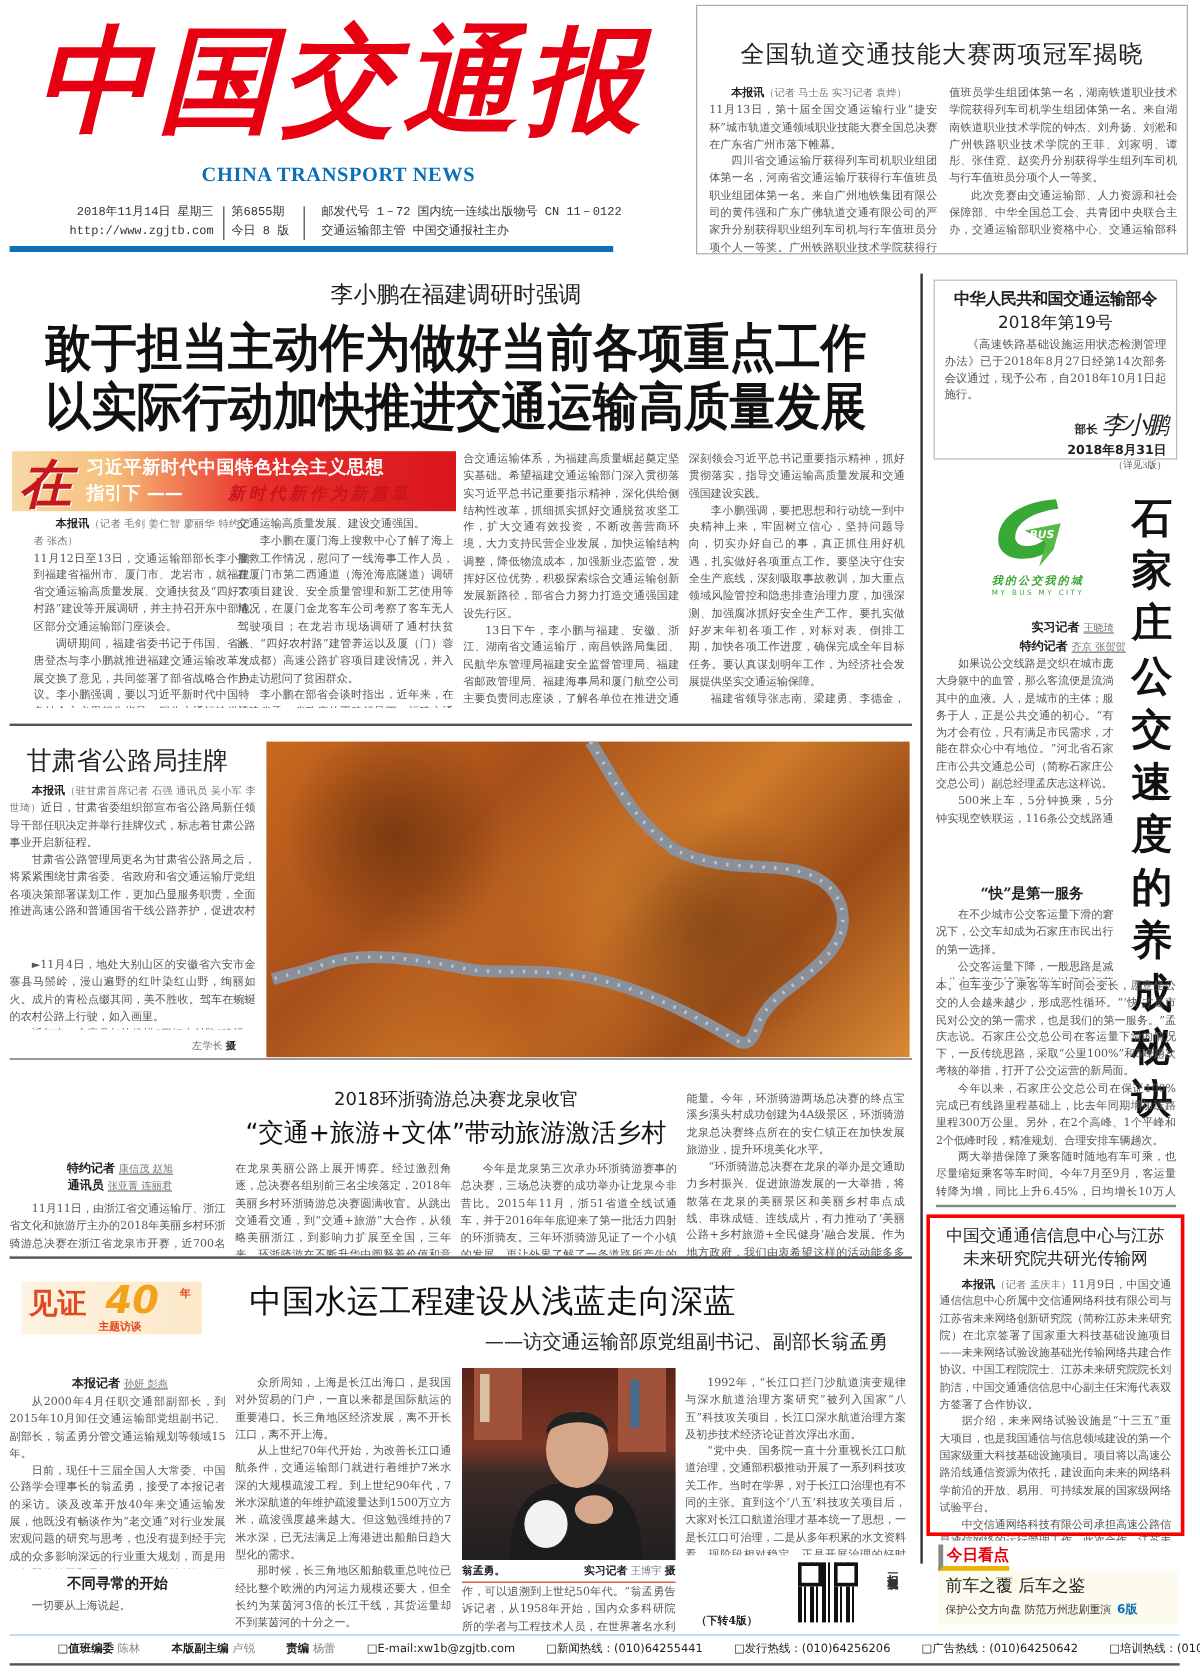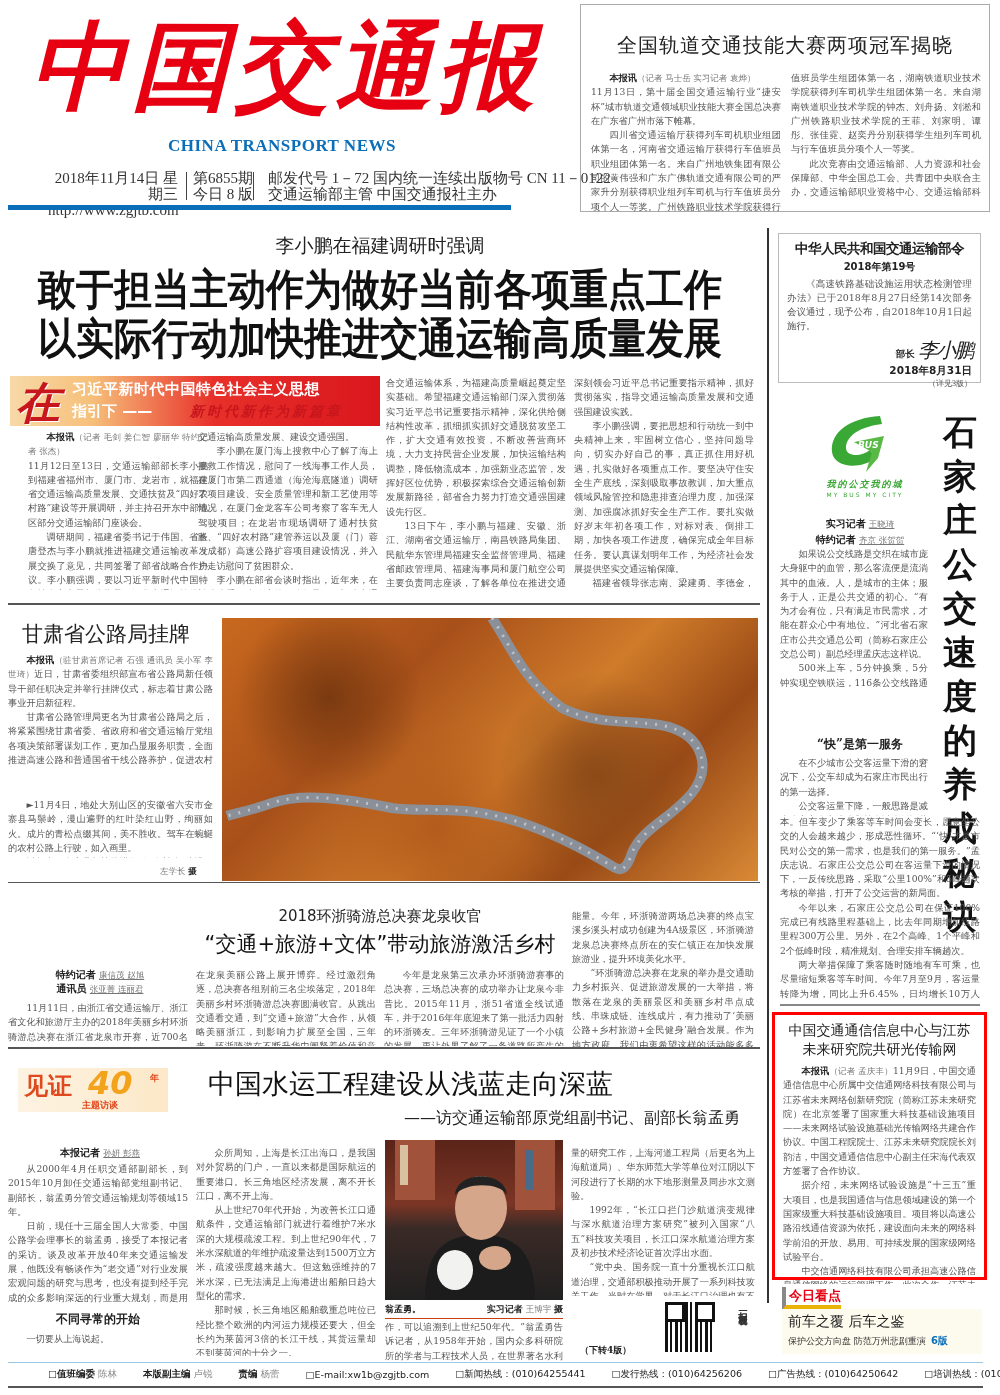--- a/index.html
+++ b/index.html
@@ -9,39 +9,39 @@
   .body-text p { text-indent: 2em; }
   .body-text p.noind { text-indent: 0; }
   .byline-label { font-weight: bold; color: #222; font-family: "DejaVu Sans", sans-serif; }
   .byline-name { color: #777; font-size: 8.5px; }
   .rule { background: #555; height: 2px; }
   .col { position: absolute; }
 
   
   .masthead-logo { left: 30px; top: 12px; font-size: 96px; font-weight: bold; color: #e60012; letter-spacing: 6px; font-family: "DejaVu Serif", serif; line-height: 110px; font-style: italic; }
   .masthead-en { left: 168px; top: 136px; font-size: 17px; color: #0a6eb8; font-family: "Liberation Serif", serif; font-weight: bold; letter-spacing: 0.5px; }
-  .masthead-info { top: 170px; font-size: 15px; color: #333; font-family: Liberation Serif, serif; line-height: 16px; }
+  .masthead-info { top: 170px; font-size: 10px; color: #333; font-family: Liberation Mono, monospace; line-height: 16px; }
   .masthead-bar { left: 8px; top: 205px; width: 503px; height: 5px; background: #0a6eb8; }
   .vsep { width: 1px; background: #444; height: 28px; top: 172px; }
 
   .top-box { left: 580px; top: 4px; width: 410px; height: 208px; border: 1px solid #aaa; }
   .top-box h2 { font-family: "DejaVu Sans", sans-serif; font-weight: normal; font-size: 20px; color: #222; text-align: center; margin-top: 27px; letter-spacing: 1px; }
 
   .lead-kicker { left: 0; width: 760px; top: 233px; text-align: center; font-family: "DejaVu Sans", sans-serif; font-size: 19px; color: #222; }
   .lead-title { left: 10px; width: 740px; top: 265px; text-align: center; font-family: "DejaVu Sans", sans-serif; font-weight: bold; font-size: 38px; line-height: 44px; color: #111; letter-spacing: 0px; transform: scaleY(1.12); transform-origin: top; }
 
   .banner { left: 10px; top: 376px; width: 370px; height: 50px; background: linear-gradient(90deg, #f7d9a8 0%, #f6c07a 22%, #e8302a 55%, #d9161d 100%); }
   .banner .big { position: absolute; left: 6px; top: -2px; font-size: 44px; color: #c8161d; font-style: italic; font-weight: bold; font-family: "DejaVu Serif", serif; text-shadow: 1px 1px 0 #fff; }
   .banner .l1 { position: absolute; left: 62px; top: 4px; font-size: 15px; color: #fff; font-weight: bold; font-family: "DejaVu Sans", sans-serif; letter-spacing: 0.5px; }
   .banner .l2 { position: absolute; left: 62px; top: 26px; font-size: 15px; color: #fff; font-weight: bold; font-family: "DejaVu Sans", sans-serif; }
   .banner .l3 { position: absolute; left: 180px; top: 27px; font-size: 14px; color: #c8161d; font-style: italic; font-weight: bold; font-family: "DejaVu Serif", serif; letter-spacing: 3px; }
 
   .decree { left: 778px; top: 233px; width: 203px; height: 150px; border: 1px solid #bbb; padding: 6px 8px; }
   .decree h3 { font-size: 13.5px; font-weight: bold; color: #222; text-align: center; font-family: "DejaVu Serif", serif; letter-spacing: -0.5px; }
-  .decree .no { font-size: 10px; font-weight: bold; text-align: center; font-family: "DejaVu Sans", sans-serif; margin-top: 2px; color: #222; }
+  .decree .no { font-size: 14px; font-weight: normal; text-align: center; font-family: "DejaVu Sans", sans-serif; margin-top: 2px; color: #222; }
   .decree .txt { font-size: 9.5px; line-height: 14px; color: #555; margin-top: 3px; text-indent: 2em; text-align: justify; }
   .decree .sig { text-align: right; font-size: 9.5px; margin-top: 4px; font-family: "DejaVu Sans", sans-serif; color:#222; font-weight: bold; }
   .decree .sig .scrawl { font-family: "DejaVu Serif", serif; font-style: italic; font-size: 20px; font-weight: normal; letter-spacing: -2px; }
   .decree .date { text-align: right; font-size: 10.5px; font-weight: bold; font-family: "DejaVu Sans", sans-serif; color:#222; }
   .decree .note { text-align: right; font-size: 8px; color: #555; font-family: Liberation Serif, serif; }
 
   .side-vline { left: 767px; top: 228px; width: 2px; height: 1075px; background: #333; }
 
   .vtitle { left: 932px; top: 410px; width: 56px; font-size: 34px; line-height: 44px; color: #111; text-align: center; font-family: "DejaVu Serif", serif; font-weight: bold; }
 
@@ -153,21 +153,21 @@
 <div class="abs" style="left:820px; top:412px; width:90px; height:90px;">
   <svg width="90" height="62" viewBox="0 0 90 62">
     <path d="M60 4 C30 6 10 20 12 40 C14 56 40 58 56 46 L50 38 C40 46 26 44 26 36 C26 22 44 14 62 12 Z" fill="#3aa835"></path>
     <path d="M34 30 L64 24 L58 46 L46 60 L52 40 Z" fill="#58b947"></path>
     <text x="38" y="36" font-size="9" fill="#fff" font-style="italic" font-family="DejaVu Sans, sans-serif" font-weight="bold">BUS</text>
   </svg>
   <div style="font-size:9px; color:#3aa835; text-align:center; font-family:'DejaVu Serif',serif; font-style:italic; font-weight:bold; letter-spacing:2px;">我的公交我的城</div>
   <div style="font-size:6px; color:#3aa835; text-align:center; font-family:'DejaVu Sans',sans-serif; letter-spacing:2px;">MY BUS MY CITY</div>
 </div>
 <div class="abs vtitle">石家庄公交速度的养成秘诀</div>
-<div class="abs" style="left:790px; top:516px; width:140px; text-align:center; font-size:10px; line-height:15px;">
+<div class="abs" style="left:824px; top:516px; width:140px; text-align:center; font-size:10px; line-height:15px;">
   <div><span class="byline-label">实习记者</span> <span class="byline-name" style="text-decoration:underline;">王晓琦</span></div>
   <div><span class="byline-label">特约记者</span> <span class="byline-name" style="text-decoration:underline;">齐京 张贺贺</span></div>
 </div>
 <div class="col body-text" style="left:780px; top:547px; width:148px; height:140px; overflow:hidden;">
   <p>如果说公交线路是交织在城市庞大身躯中的血管，那么客流便是流淌其中的血液。人，是城市的主体；服务于人，正是公共交通的初心。“有为才会有位，只有满足市民需求，才能在群众心中有地位。”河北省石家庄市公共交通总公司（简称石家庄公交总公司）副总经理孟庆志这样说。</p>
   <p>500米上车，5分钟换乘，5分钟实现空铁联运，116条公交线路通达周边县市……再一相遇，记者就感受到了石家庄的“公交速度”。</p>
 
 </div>
 <div class="abs" style="left:790px; top:736px; width:140px; text-align:center; font-size:12px; font-weight:bold; color:#222;">“快”是第一服务</div>
 <div class="col body-text" style="left:780px; top:756px; width:148px; height:60px; overflow:hidden;">
@@ -281,21 +281,20 @@
 </div>
 <div class="abs" style="left:385px; top:1303px; width:178px; font-size:9px; display:flex; justify-content:space-between; border-bottom:1px solid #c2410c; padding-bottom:2px;">
   <b style="color:#222;">翁孟勇。</b>
   <span><b style="color:#222;">实习记者</b> <span class="byline-name">王博宇</span> <b style="color:#222;">摄</b></span>
 </div>
 <div class="col body-text" style="left:385px; top:1320px; width:178px; height:42px; overflow:hidden;">
     <p class="noind">作，可以追溯到上世纪50年代。”翁孟勇告诉记者，从1958年开始，国内众多科研院所的学者与工程技术人员，在世界著名水利海岸工程学家——中国科学院、中国工程院院士严恺等老一辈科学家的带领下，开展了大</p>
   </div>
 
 <div class="col body-text" style="left:571px; top:1146px; width:184px; height:150px; overflow:hidden;">
-  <p class="noind">量的研究工作，上海河道工程局（后更名为上海航道局）、华东师范大学等单位对江阴以下河段进行了长期的水下地形测量及同步水文测验。</p>
   <p>1992年，“长江口拦门沙航道演变规律与深水航道治理方案研究”被列入国家“八五”科技攻关项目，长江口深水航道治理方案及初步技术经济论证首次浮出水面。</p>
   <p>“党中央、国务院一直十分重视长江口航道治理，交通部积极推动开展了一系列科技攻关工作。当时在学界，对于长江口治理也有不同的主张。直到这个‘八五’科技攻关项目后，大家对长江口航道治理才基本统一了思想，一是长江口可治理，二是从多年积累的水文资料看，现阶段相对稳定，正是开展治理的好时机。”翁孟勇回忆说。</p>
 </div>
 <div class="abs" style="left:580px; top:1344px; font-size:9px; font-weight:bold; color:#222;">（下转4版）</div>
 <div class="abs qr" style="left:665px; top:1302px;"></div>
 <div class="abs" style="left:720px; top:1305px; width:28px; font-size:9px; line-height:11px; font-weight:bold; color:#333; writing-mode:vertical-rl;">扫一扫 看视频</div>
 
 <div class="abs footer">
   <span class="item"><span class="lbl">□值班编委</span> <span class="nm">陈林</span></span>
   <span class="item"><span class="lbl">本版副主编</span> <span class="nm">卢锐</span></span>

